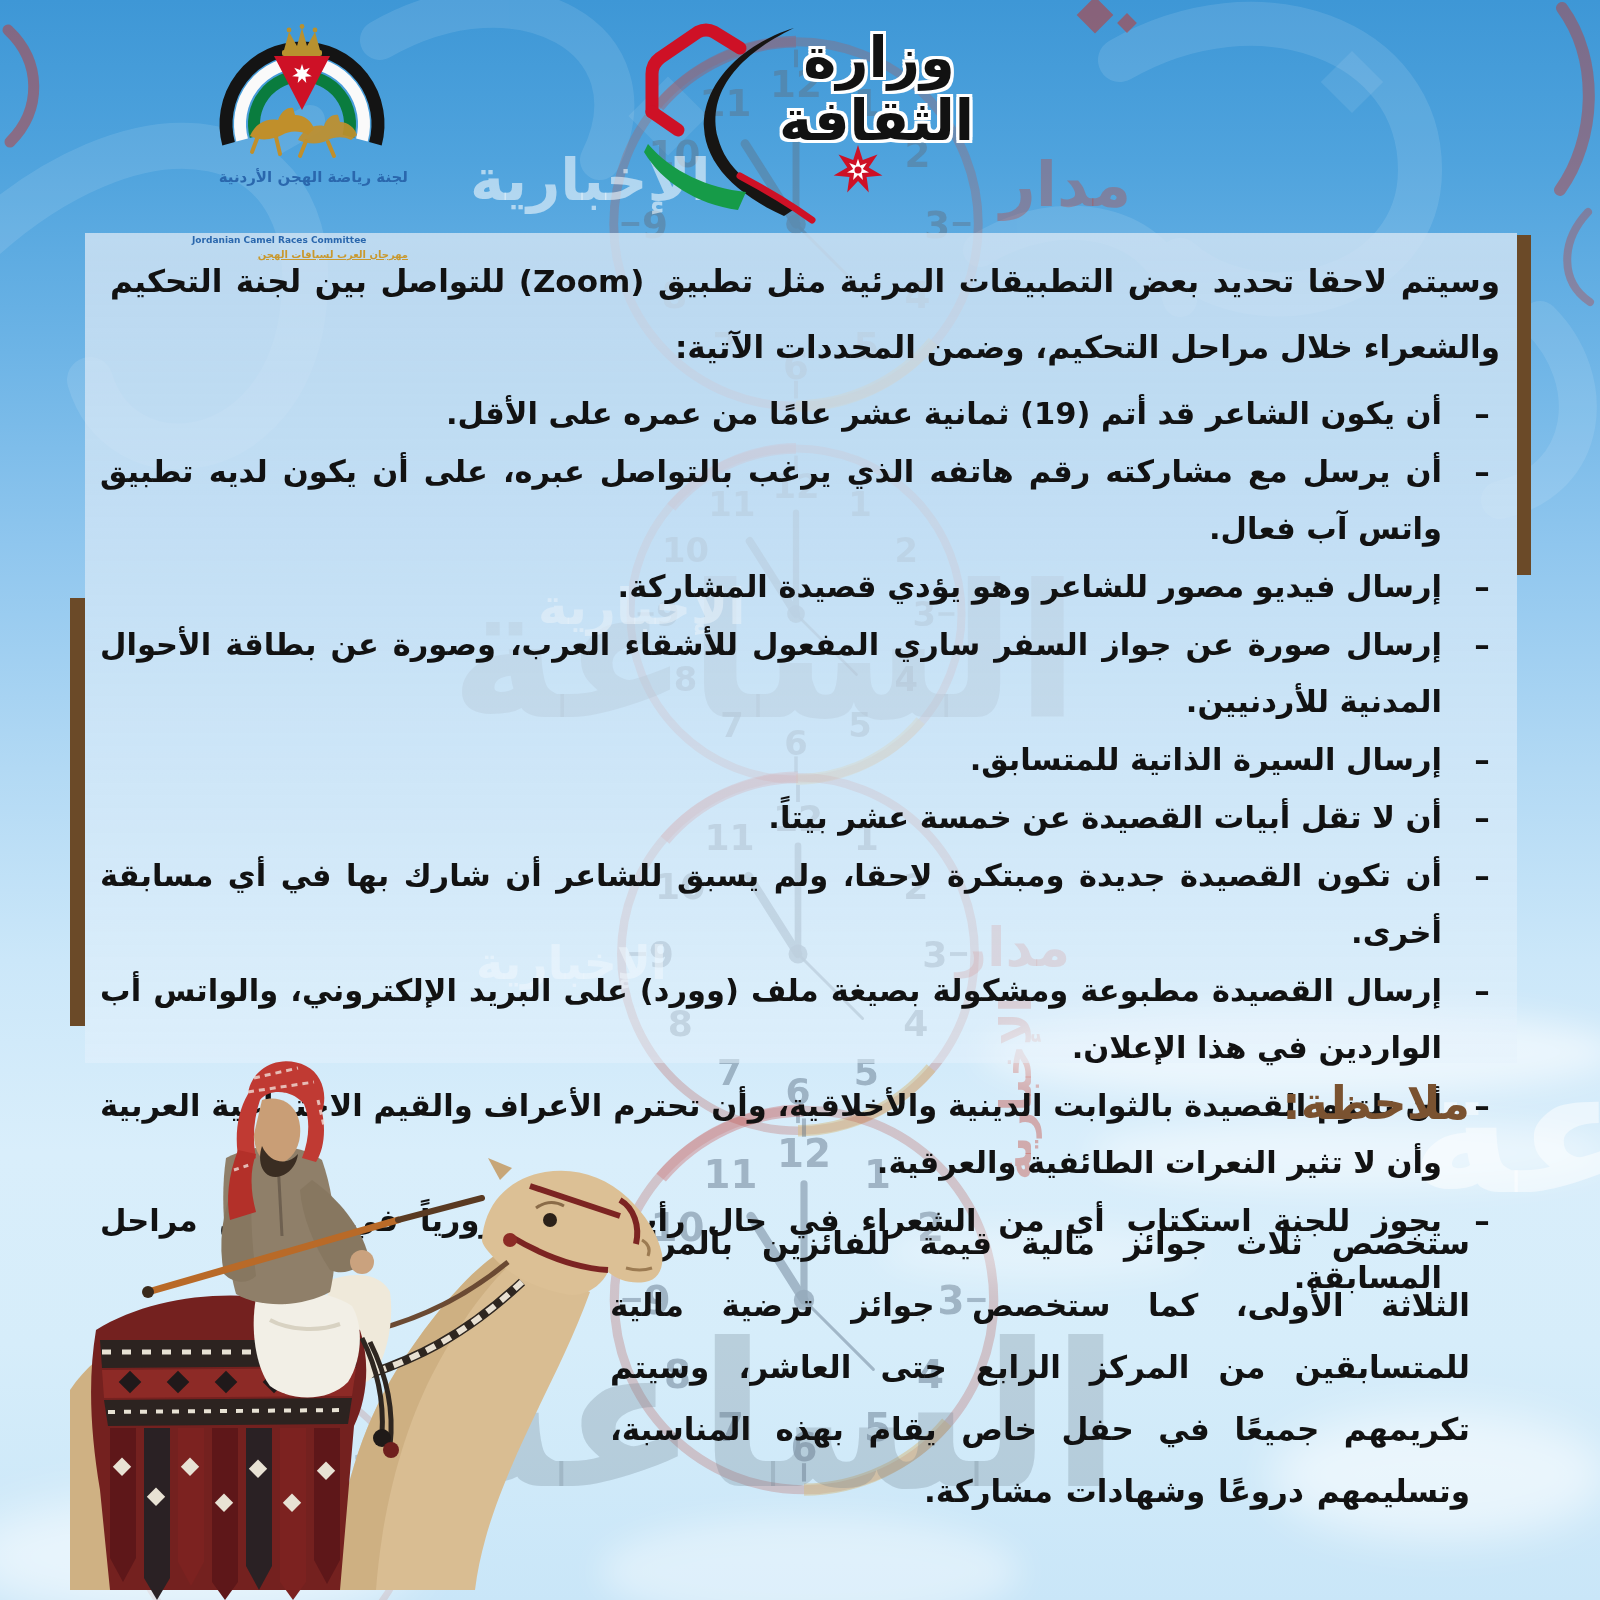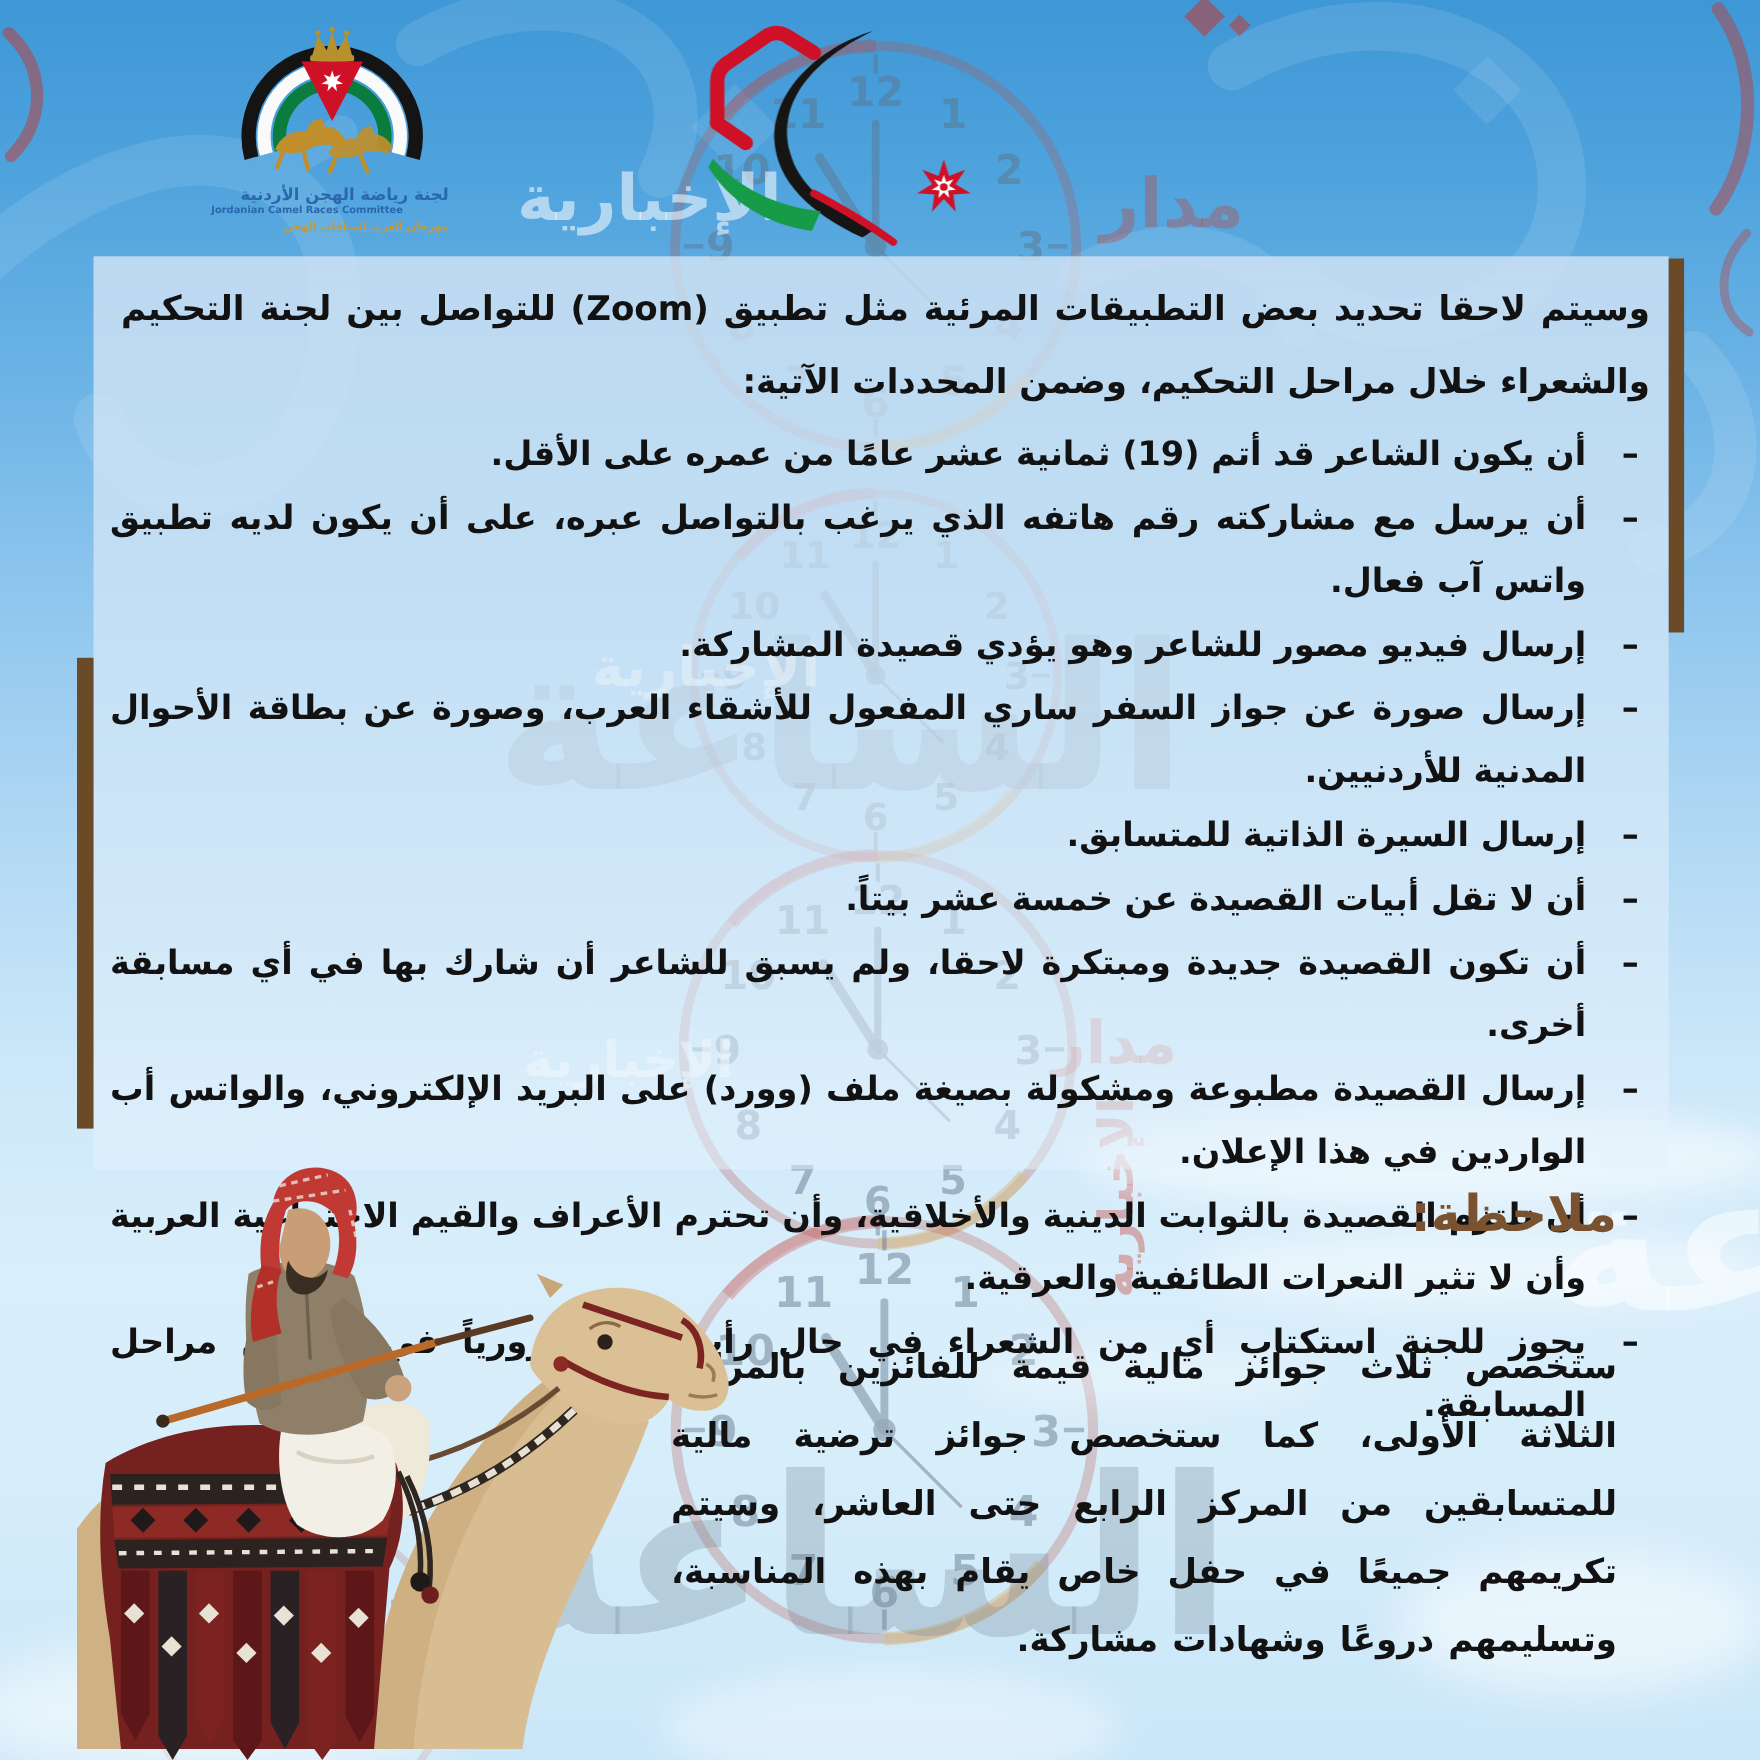--- a/index.html
+++ b/index.html
@@ -51,21 +51,21 @@
     position:absolute;right:130px;top:1076px;z-index:4;direction:rtl;
     font-size:46px;font-weight:900;color:#7a5230;
   }
   .note-body{
     position:absolute;right:130px;top:1212px;width:860px;z-index:4;direction:rtl;
     font-size:31px;line-height:62px;font-weight:700;color:#121212;
     text-align:justify;text-align-last:start;word-spacing:2px;
   }
   .committee-logo{position:absolute;left:192px;top:24px;width:216px;z-index:5;}
   .clg-ar{font-size:15px;font-weight:800;color:#2a67ad;direction:rtl;line-height:18px;}
-  .clg-en{font-size:9px;font-weight:700;color:#2a67ad;line-height:12px;}
+  .clg-en{font-size:9px;font-weight:700;color:#2a67ad;line-height:12px;margin-top:48px;}
   .clg-gold{font-size:10px;font-weight:800;color:#c9992e;direction:rtl;line-height:17px;text-decoration:underline;}
   .ministry-logo{position:absolute;left:636px;top:20px;width:336px;height:205px;z-index:5;}
   .moc-svg{position:absolute;left:0;top:0;}
   .moc-title{
     position:absolute;left:148px;top:6px;width:190px;text-align:center;direction:rtl;
     font-size:56px;line-height:63px;font-weight:900;color:#121212;
     text-shadow:-3px -3px 0 #fff,3px -3px 0 #fff,-3px 3px 0 #fff,3px 3px 0 #fff,0 -3px 0 #fff,0 3px 0 #fff,-3px 0 0 #fff,3px 0 0 #fff;
   }
   .camel{position:absolute;left:30px;top:1030px;z-index:4;}
 </style>
@@ -213,20 +213,24 @@
         <path d="M150,2 C96,28 62,66 74,112 C82,142 106,162 152,182 L140,190 C92,168 62,138 60,102 C58,58 98,18 150,2 Z" fill="#171513"></path>
         <path d="M4,118 C28,146 64,162 102,166 L94,184 C52,178 18,156 0,126 Z" fill="#169b48"></path>
         <path d="M96,150 C126,166 146,178 168,194" fill="none" stroke="#ce1126" stroke-width="7" stroke-linecap="round"></path>
       </g>
       <g>
         <polygon fill="#ce1126" points="222,125 226.8,140.1 241.5,134.4 232.7,147.6 246.4,155.6 230.6,156.9 232.8,172.5 222,161 211.2,172.5 213.4,156.9 197.6,155.6 211.3,147.6 202.5,134.4 217.2,140.1"></polygon>
         <polygon fill="#ffffff" points="222,138.75 224.2,145.5 230.8,143 226.8,148.9 233,152.5 225.9,153.1 226.9,160.1 222,155 217.1,160.1 218.1,153.1 211,152.5 217.2,148.9 213.2,143 219.8,145.5"></polygon>
         <circle cx="222" cy="150" r="3.5" fill="#ce1126"></circle>
       </g>
     </svg>
+    <div class="moc-title">
+      <div>وزارة</div>
+      <div>الثقافة</div>
+    </div>
   </div>
 
   <div class="panel-content">
     <p class="intro">وسيتم لاحقا تحديد بعض التطبيقات المرئية مثل تطبيق (Zoom) للتواصل بين لجنة التحكيم والشعراء خلال مراحل التحكيم، وضمن المحددات الآتية:</p>
     <div>
       <div class="rule">
         <span class="dash">–</span>
         <span class="txt">أن يكون الشاعر قد أتم (19) ثمانية عشر عامًا من عمره على الأقل.</span>
       </div>
       <div class="rule">

